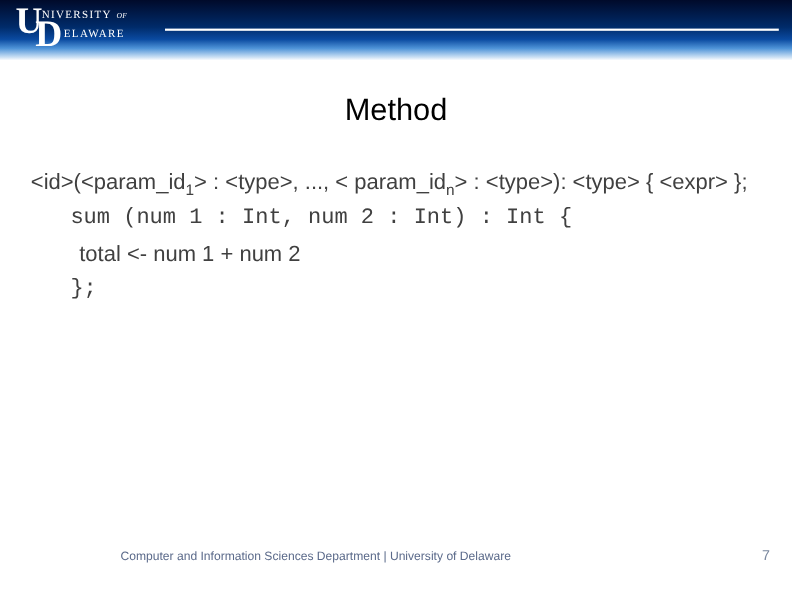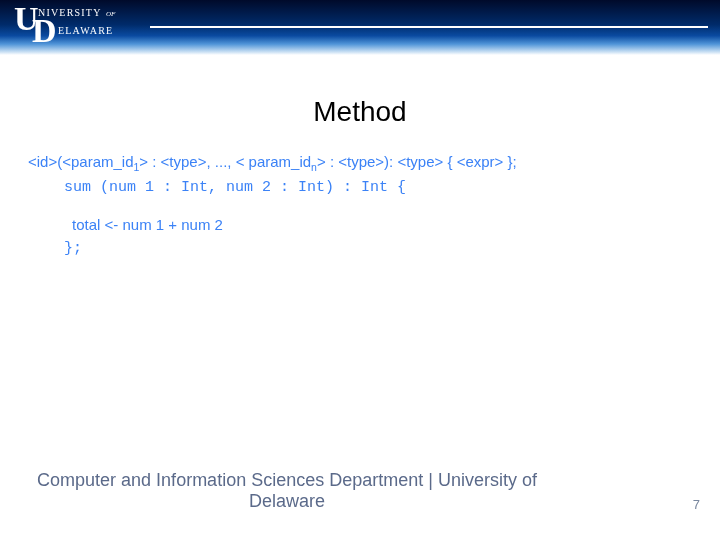--- a/index.html
+++ b/index.html
@@ -11,33 +11,33 @@
     position: absolute; top: 0; left: 0; width: 720px; height: 55px;
     background: linear-gradient(to bottom, #000a2a 0%, #002b6a 45%, #0a4aa0 65%, #4f94d8 80%, #cfe3f5 95%, #ffffff 100%);
   }
   .rule {
     position: absolute; left: 150px; right: 12px; top: 26px; height: 2px; background: #fff;
   }
   .logo {
     position: absolute; left: 14px; top: 2px;
   }
   .title {
-    position: absolute; top: 96px; left: 0; width: 720px; text-align: center;
+    position: absolute; top: 84px; left: 0; width: 720px; text-align: center;
     font-size: 28px; color: #000;
   }
   .body {
     position: absolute; top: 150px; left: 28px; right: 28px;
-    font-size: 15px; line-height: 1.6; color: #3b82f6;
+    font-size: 20px; line-height: 1.6; color: #404040;
   }
   .indent { padding-left: 36px; font-family: Liberation Mono, monospace; }
-  .indent2 { padding-left: 44px; margin-top: 13px; }
+  .indent2 { padding-left: 44px; }
   sub { font-size: 0.7em; vertical-align: sub; }
   .footer {
     position: absolute; left: 0; bottom: 28px; width: 574px; text-align: center;
-    font-size: 18px; color: #5b6a8a;
+    font-size: 11px; color: #5b6a8a;
   }
   .pagenum {
     position: absolute; right: 20px; bottom: 28px; font-size: 13px; color: #7a889f;
   }
   .bottom-fade {
     position: absolute; left: 0; bottom: 0; width: 720px; height: 80px;
     background: linear-gradient(to bottom, #ffffff 0%, #f3f5f8 100%);
     z-index: -1;
   }
 </style>

